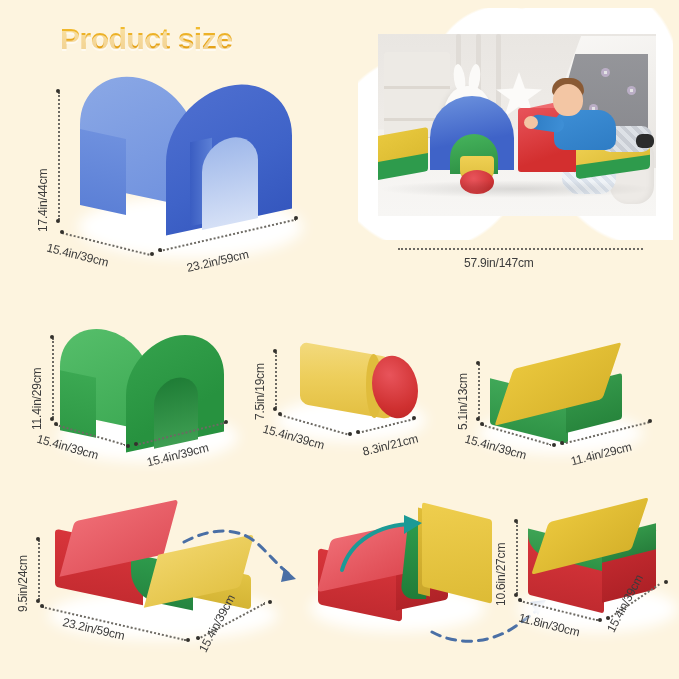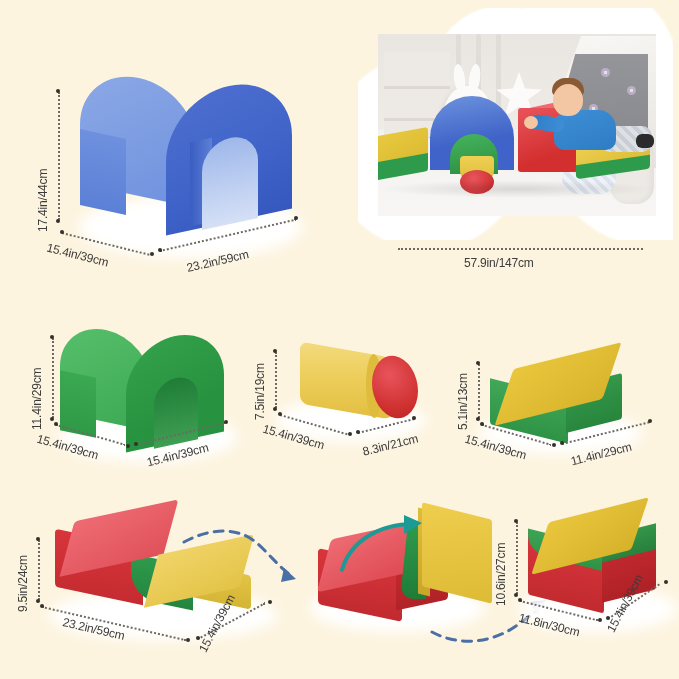--- a/index.html
+++ b/index.html
@@ -217,20 +217,21 @@
       background:linear-gradient(175deg,#359A4B,#277F3C);transform:skewY(-14deg);}
 
   
   svg.arrow{position:absolute;overflow:visible;}
 </style>
 </head>
 <body>
 
 <div id="stage">
 
+  <div class="title">Product size</div>
 
   <div class="blob" style="left:78px;top:196px;width:225px;height:62px;"></div>
 
   <div class="shape tun-blue">
     <div class="tb-top"></div>
     <div class="tb-topside"></div>
     <div class="tb-front"></div>
     <div class="tb-inner"></div>
     <div class="tb-hole"></div>
   </div>

